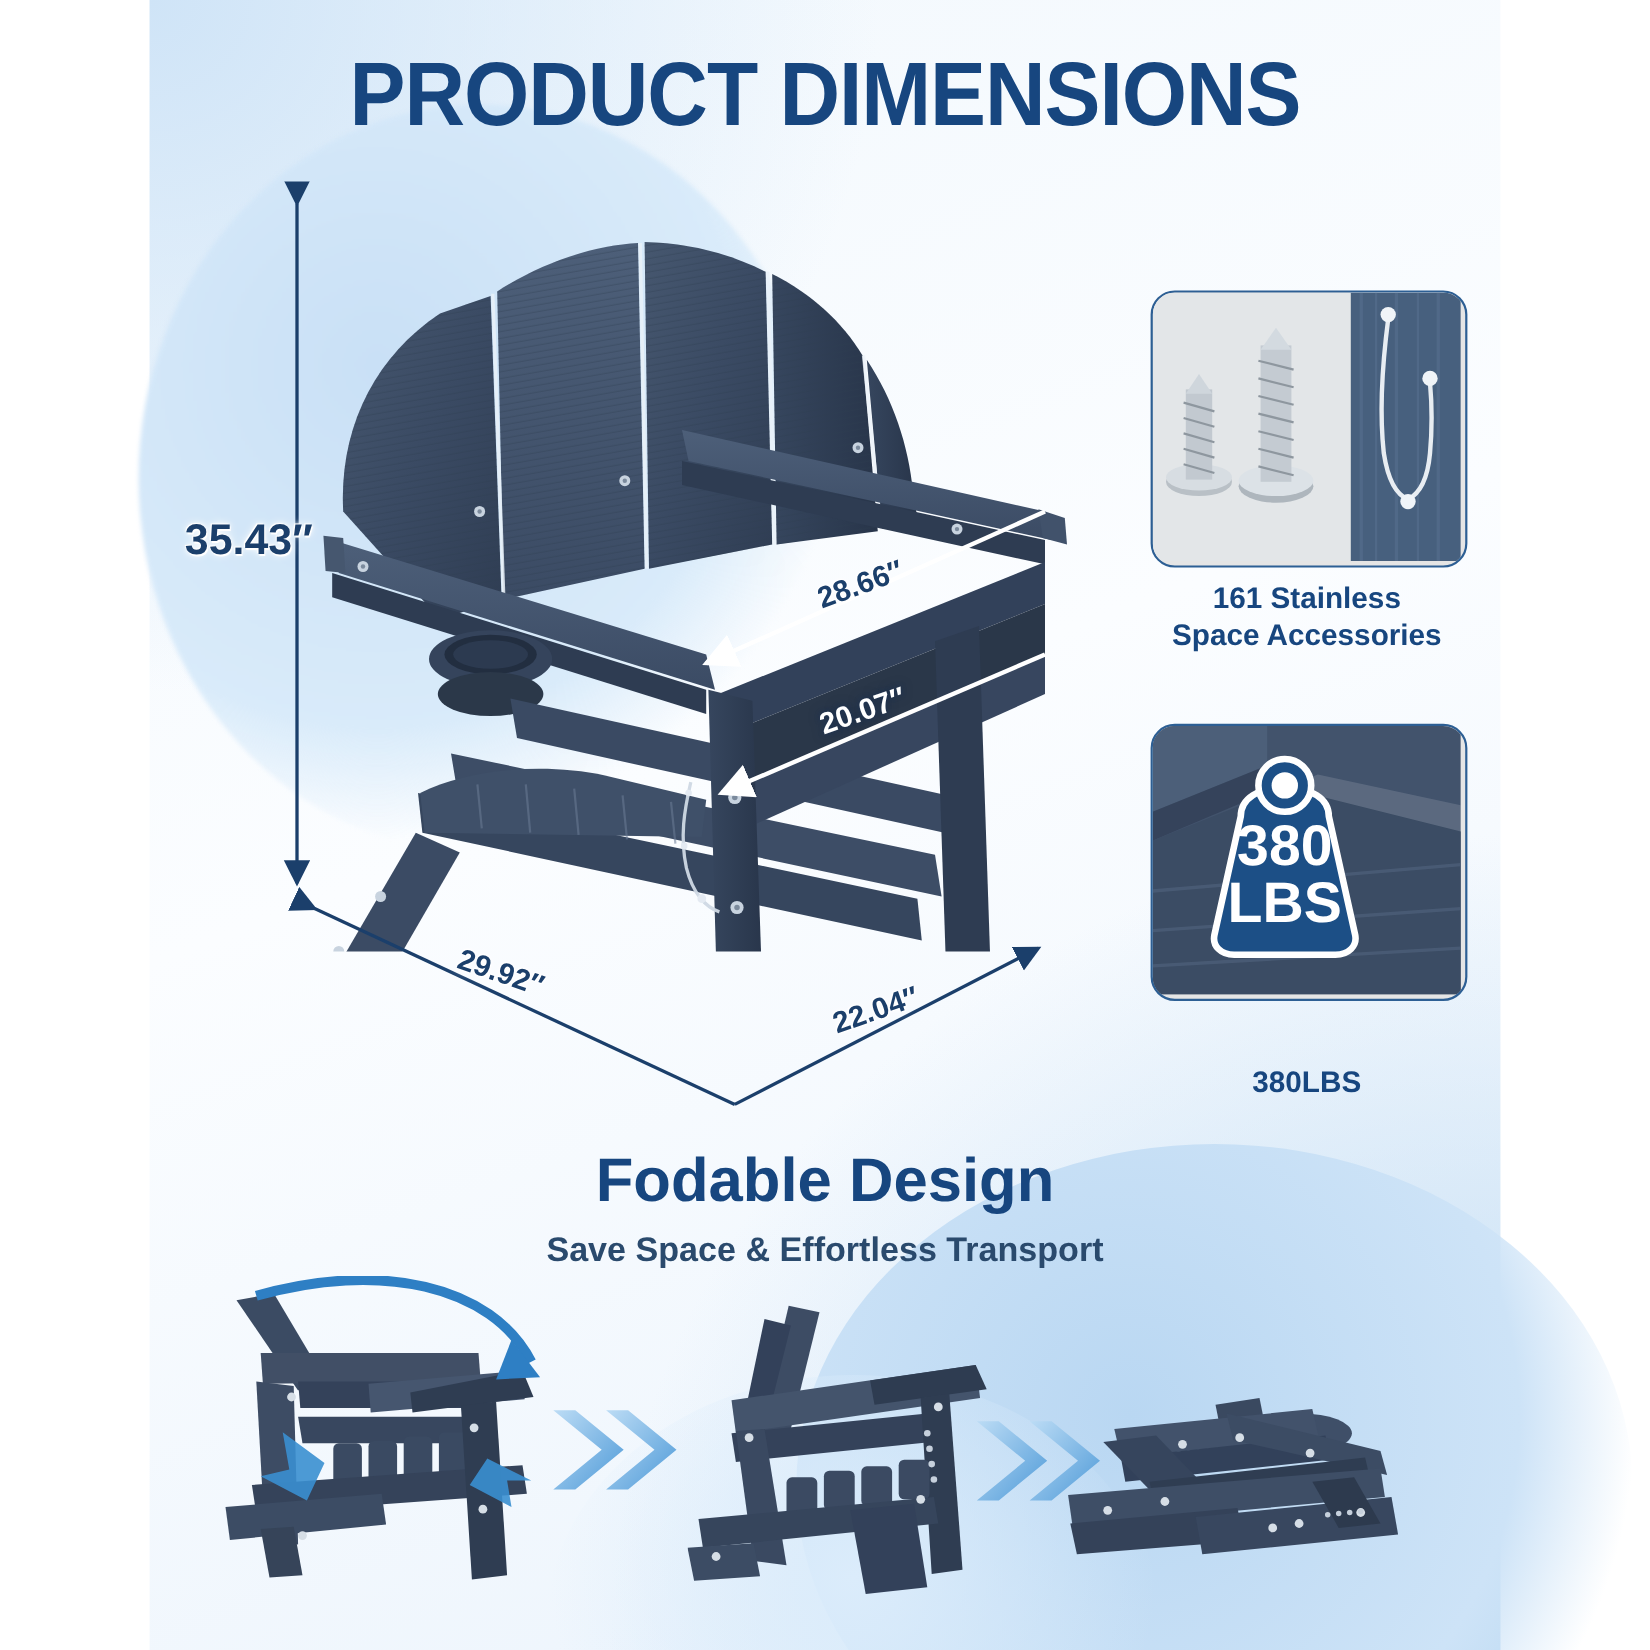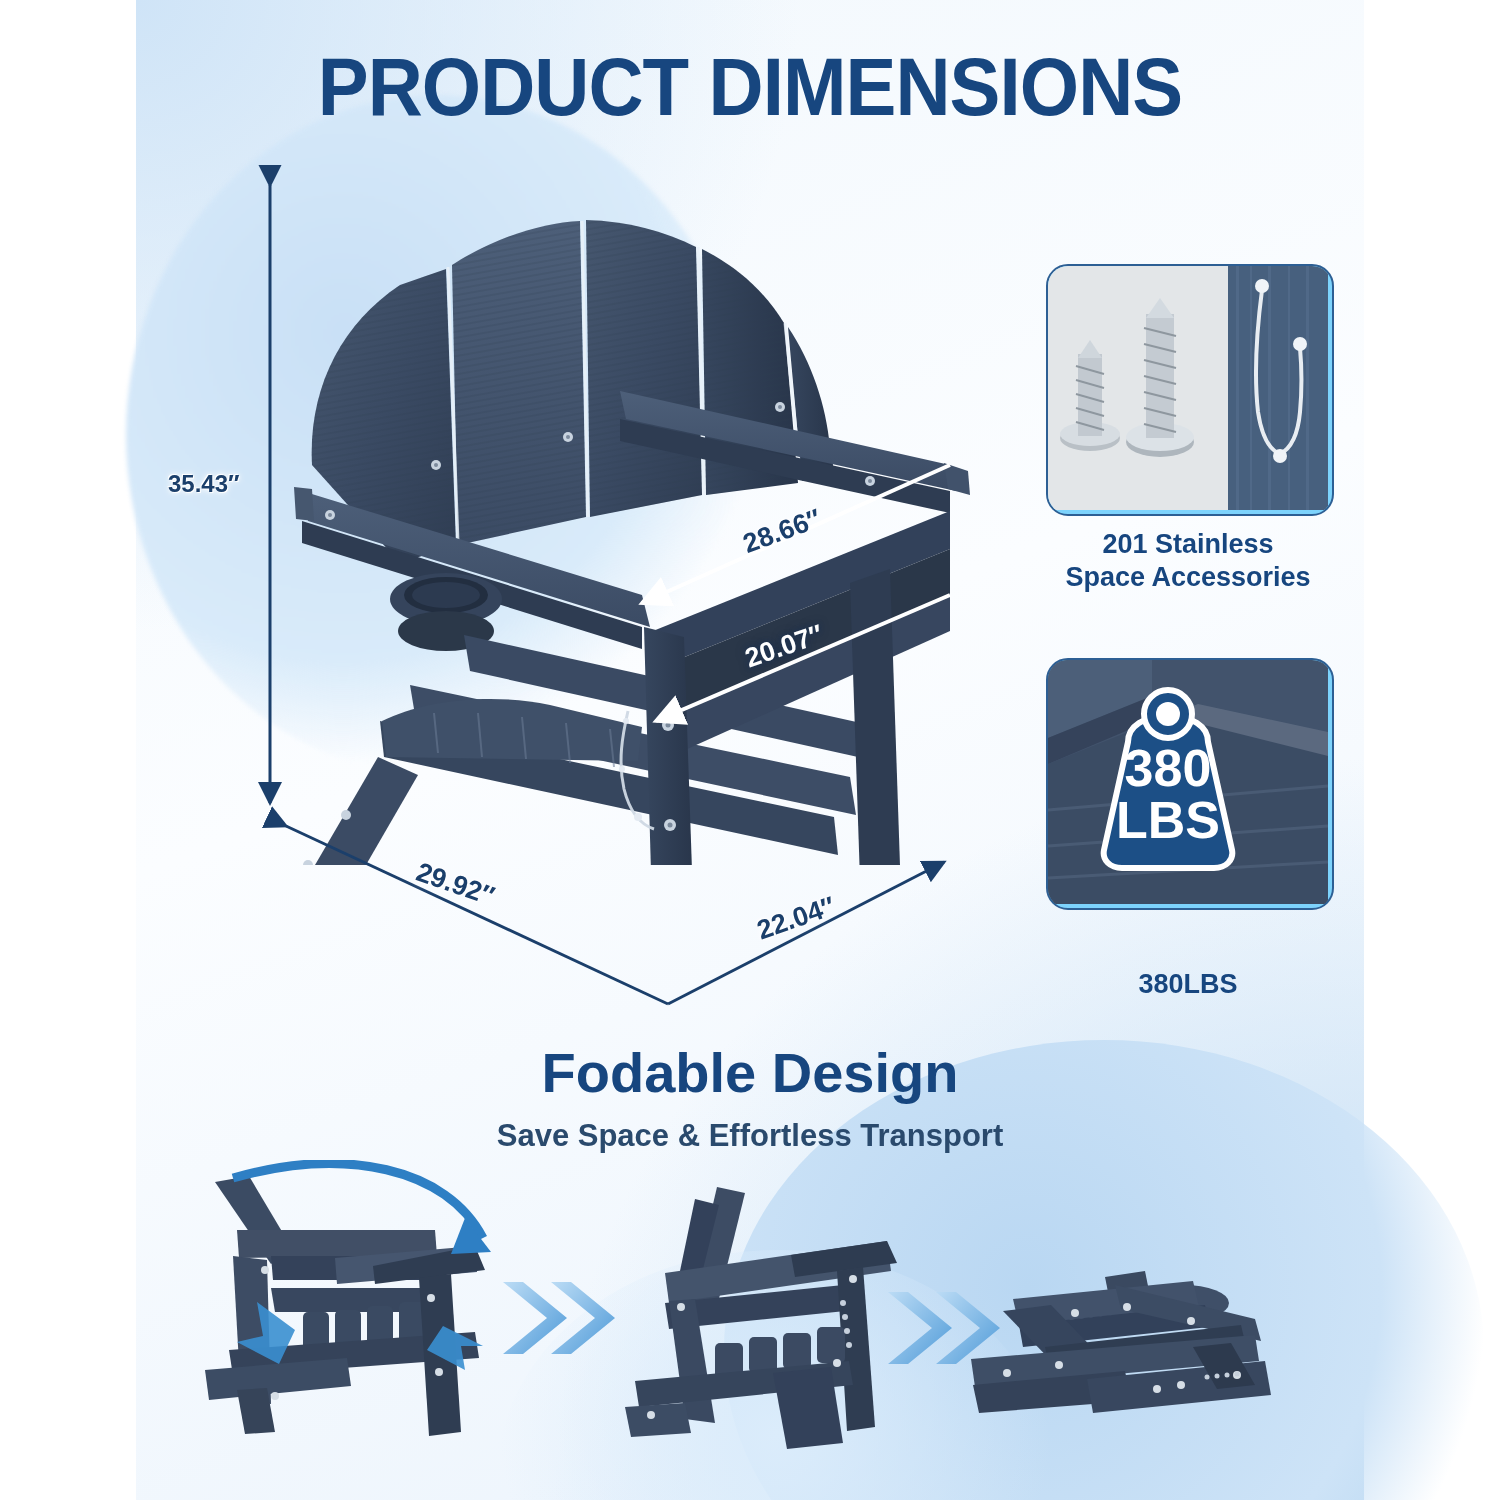--- a/index.html
+++ b/index.html
@@ -51,31 +51,31 @@
   
   .hero{position:absolute;left:250px;top:165px;width:720px;height:700px;}
   .chair-svg{position:absolute;left:0;top:0;}
 
   
   .dim{
     position:absolute;color:#1b3f6b;font-weight:bold;
     font-family:"Liberation Sans", sans-serif;white-space:nowrap;
     text-shadow:0 0 5px #ffffff,0 0 9px #ffffff,1px 1px 0 #ffffff,-1px -1px 0 #ffffff;
   }
-  #dim-h{left:168px;top:470px;font-size:24px;}
+  #dim-h{left:168px;top:470px;font-size:39px;}
   #dim-arm{left:742px;top:516px;font-size:27px;transform:rotate(-20deg);}
   #dim-seat{left:744px;top:631px;font-size:27px;transform:rotate(-19deg);
             color:#ffffff;text-shadow:0 0 5px rgba(25,50,85,.75),0 0 10px rgba(25,50,85,.55);}
   #dim-depth{left:415px;top:869px;font-size:27px;transform:rotate(19deg);}
   #dim-width{left:756px;top:903px;font-size:27px;transform:rotate(-19deg);}
 
   
   .card{
     position:absolute;border:2px solid #2d5f94;border-radius:22px;
-    overflow:hidden;background:#7dd3fc;
+    overflow:hidden;background:#e5e5e5;
   }
   #card-screws{left:1046px;top:264px;width:284px;height:248px;}
   #card-weight{left:1046px;top:658px;width:284px;height:248px;}
   .card-cap{
     position:absolute;text-align:center;width:300px;
     color:#17467f;font-weight:bold;font-size:27px;line-height:33px;
     font-family:"Liberation Sans", sans-serif;
   }
   #cap-screws{left:1038px;top:528px;}
   #cap-weight{left:1038px;top:922px;margin-top:46px;}
@@ -304,21 +304,21 @@
       <g stroke="#e8edf2" stroke-width="4" fill="none">
         <path d="M214 24 C208 70 206 110 210 146 C214 172 222 184 232 188"></path>
         <path d="M232 188 C244 182 250 168 252 146 C254 124 254 104 252 82"></path>
       </g>
       <circle cx="214" cy="20" r="7" fill="#f0f4f8"></circle>
       <circle cx="252" cy="78" r="7" fill="#f0f4f8"></circle>
       <circle cx="232" cy="190" r="7" fill="#f0f4f8"></circle>
     </svg>
   </div>
   <div class="card-cap" id="cap-screws">
-    <div>201 Stainless</div>
+    <div>161 Stainless</div>
     <div>Space Accessories</div>
   </div>
 
   <div class="card" id="card-weight">
     <svg width="280" height="244" viewBox="0 0 280 244">
       <rect x="0" y="0" width="280" height="244" fill="#42536c"></rect>
       <path d="M0 0 L110 0 L110 40 L0 86 Z" fill="#4f6party" opacity="0"></path>
       <path d="M0 0 L104 0 L104 36 L0 78 Z" fill="#4c5f79"></path>
       <path d="M0 78 L104 36 L104 60 L0 104 Z" fill="#35435b"></path>
       <path d="M0 104 L120 56 L280 96 L280 244 L0 244 Z" fill="#3b4c64"></path>

